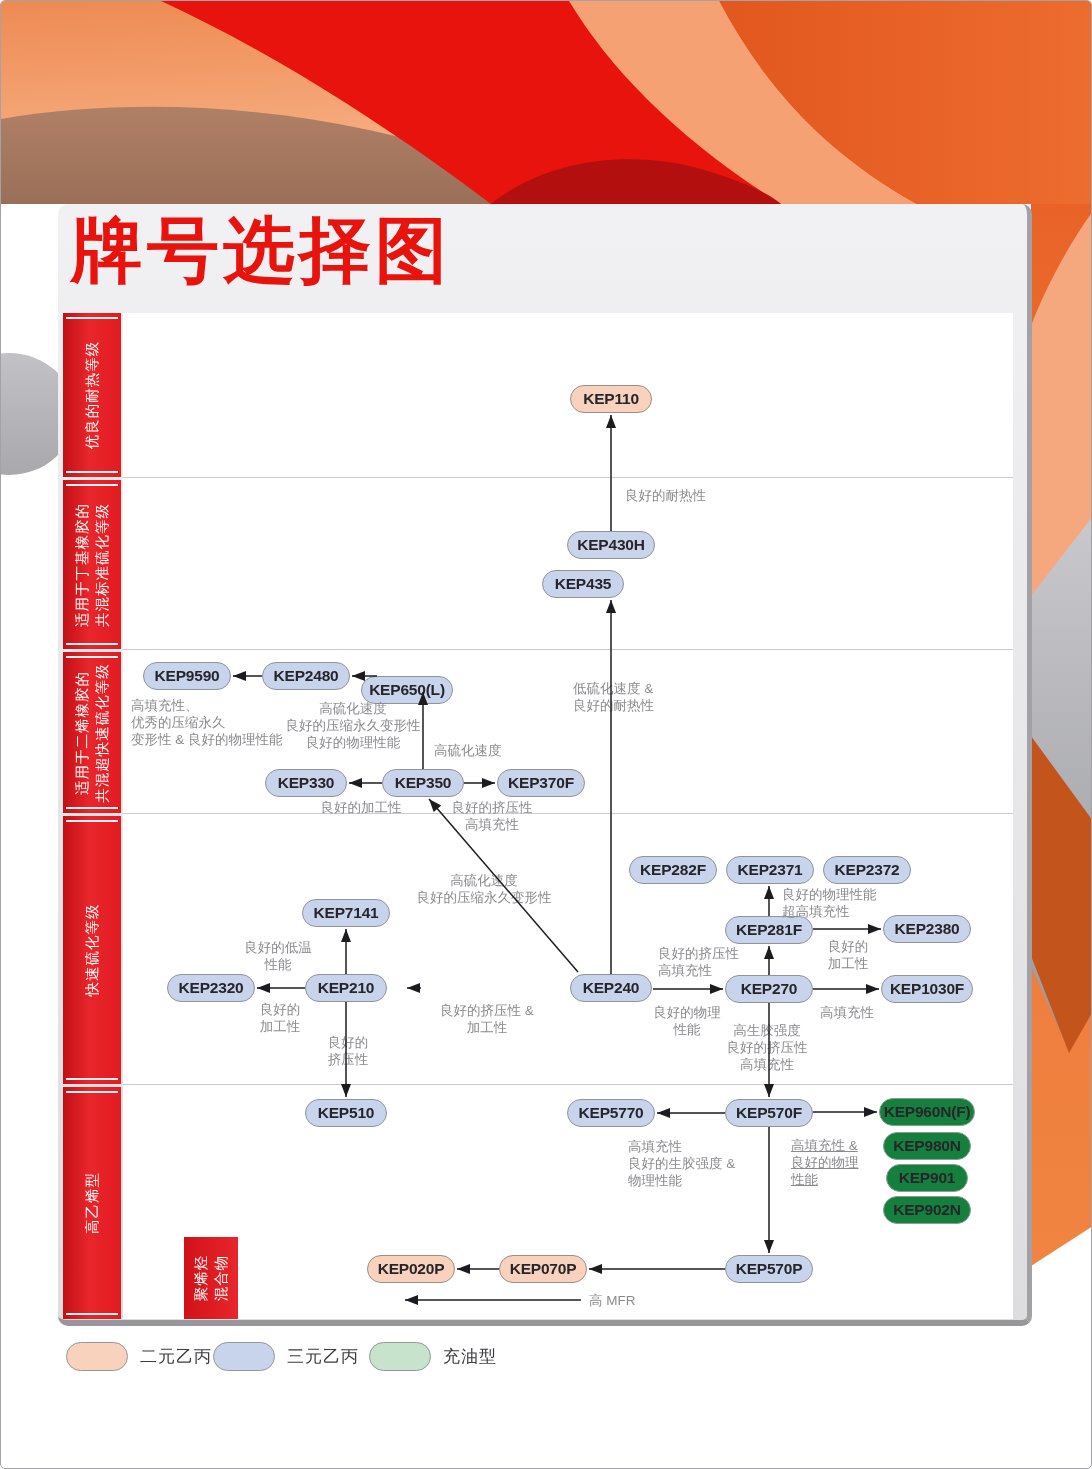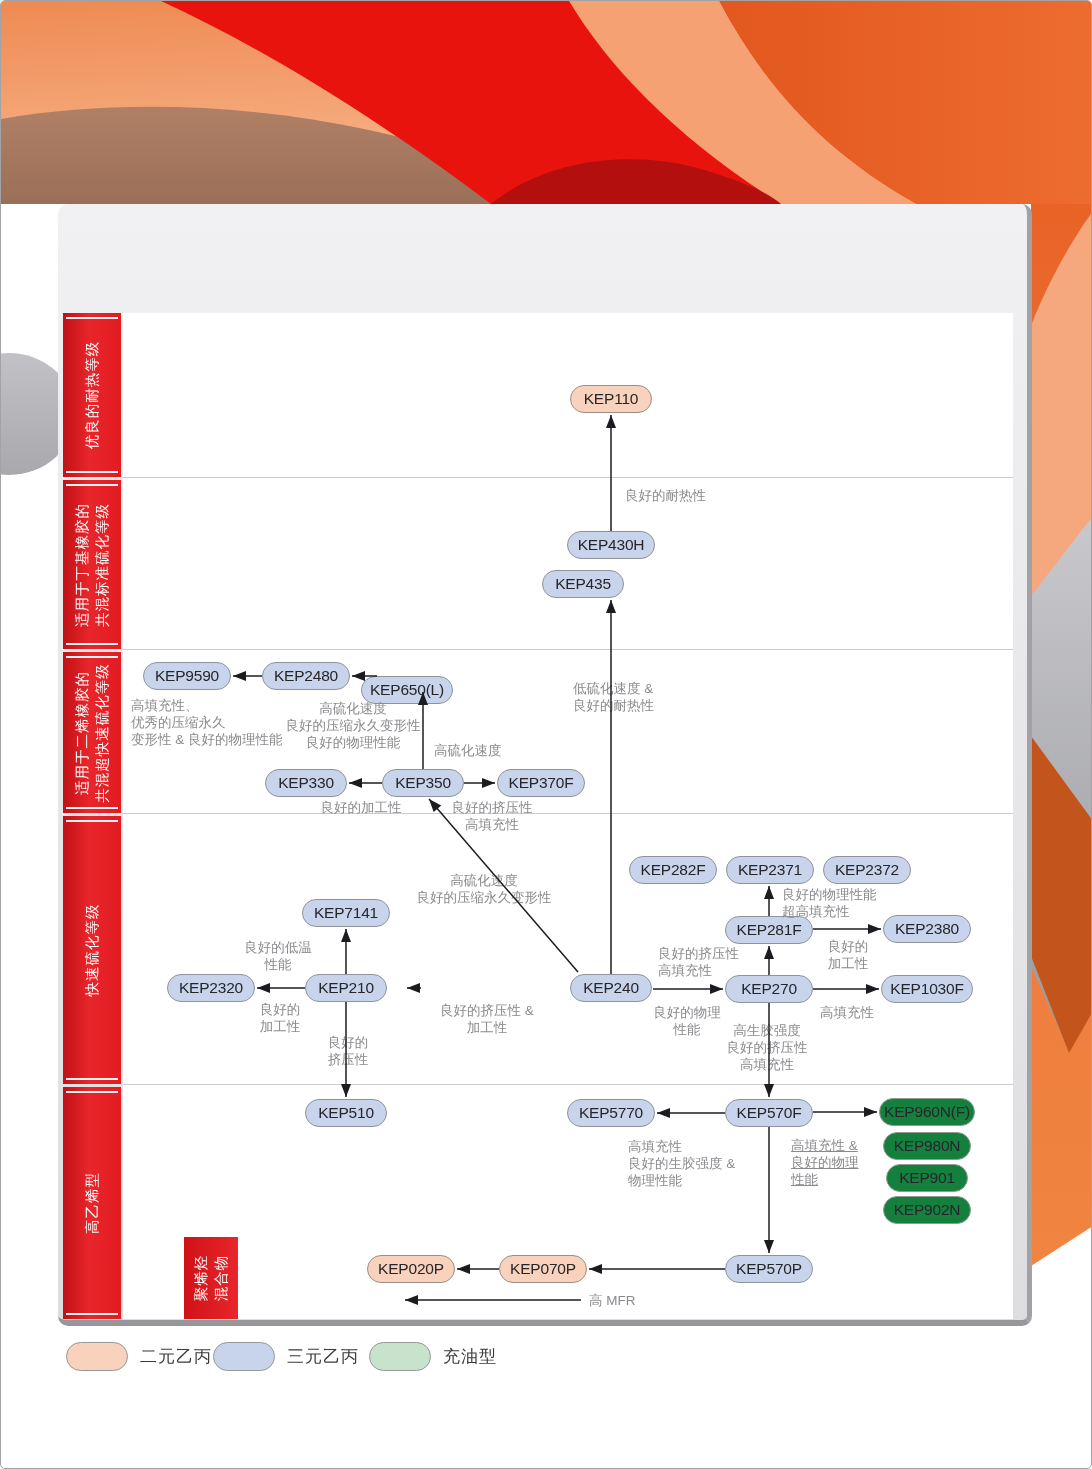--- a/index.html
+++ b/index.html
@@ -19,21 +19,21 @@
   .band{position:absolute;left:62px;width:58px;background:linear-gradient(90deg,#C11016,#E8262B 45%,#E21B21);}
   .band::before,.band::after{content:"";position:absolute;left:3px;right:3px;height:2px;background:rgba(255,255,255,.95);}
   .band::before{top:4px;} .band::after{bottom:4px;}
   .vtext{position:absolute;left:50%;top:50%;transform:translate(-50%,-50%) rotate(-90deg);
          white-space:pre;text-align:center;color:#fff;font-size:14.5px;line-height:20px;letter-spacing:1px;}
   .polybox{position:absolute;left:183px;top:1236px;width:54px;height:82px;
            background:linear-gradient(90deg,#D01218,#E8262B);}
   
   .node{position:absolute;height:28px;border-radius:14px;border:1px solid #94948F;box-sizing:border-box;
         display:flex;align-items:center;justify-content:center;
-        font-size:15.5px;font-weight:400;letter-spacing:-0.2px;color:#26262A;}
+        font-size:15.5px;font-weight:700;letter-spacing:-0.2px;color:#26262A;}
   .node.pink {background:#F8D2BC;border-color:#9B8F87;}
   .node.blue {background:#C8D4EC;border-color:#8F949C;}
   .node.green{background:#15803d;border-color:#8F9C92;}
   
   .anno{position:absolute;font-size:13.5px;line-height:17px;color:#8A8A8E;white-space:pre;}
   .anno.center{transform:translateX(-50%);text-align:center;}
   #arrow-svg{position:absolute;left:0;top:0;pointer-events:none;}
   
   .legend-item{position:absolute;top:1341px;display:flex;align-items:center;}
   .lpill{display:inline-block;width:62px;height:29px;border-radius:14.5px;border:1px solid #97979B;box-sizing:border-box;}
@@ -84,20 +84,21 @@
     </defs>
     <path d="M0,0 L62,0 L62,1022 L0,1062 Z" fill="url(#gStrip)"></path>
     <path d="M62,7 C40,37 15,82 0,122 L0,397 C20,367 45,342 62,317 Z" fill="#F5A87D"></path>
     <path d="M62,312 L0,392 L0,762 L38,847 L62,807 Z" fill="url(#gGray)"></path>
     <path d="M0,532 L62,617 L62,807 L38,849 L0,752 Z" fill="#C2541C"></path>
   </svg>
 
   <div class="gray-arc decor"></div>
 
   <div class="panel"></div>
+  <div class="title">牌号选择图</div>
 
   <div class="chart"></div>
   <div id="seps">
       <div class="sep" style="top: 476px;"></div>
       <div class="sep" style="top: 648px;"></div>
       <div class="sep" style="top: 812px;"></div>
       <div class="sep" style="top: 1083px;"></div>
     </div>
 
   <div id="bands">

